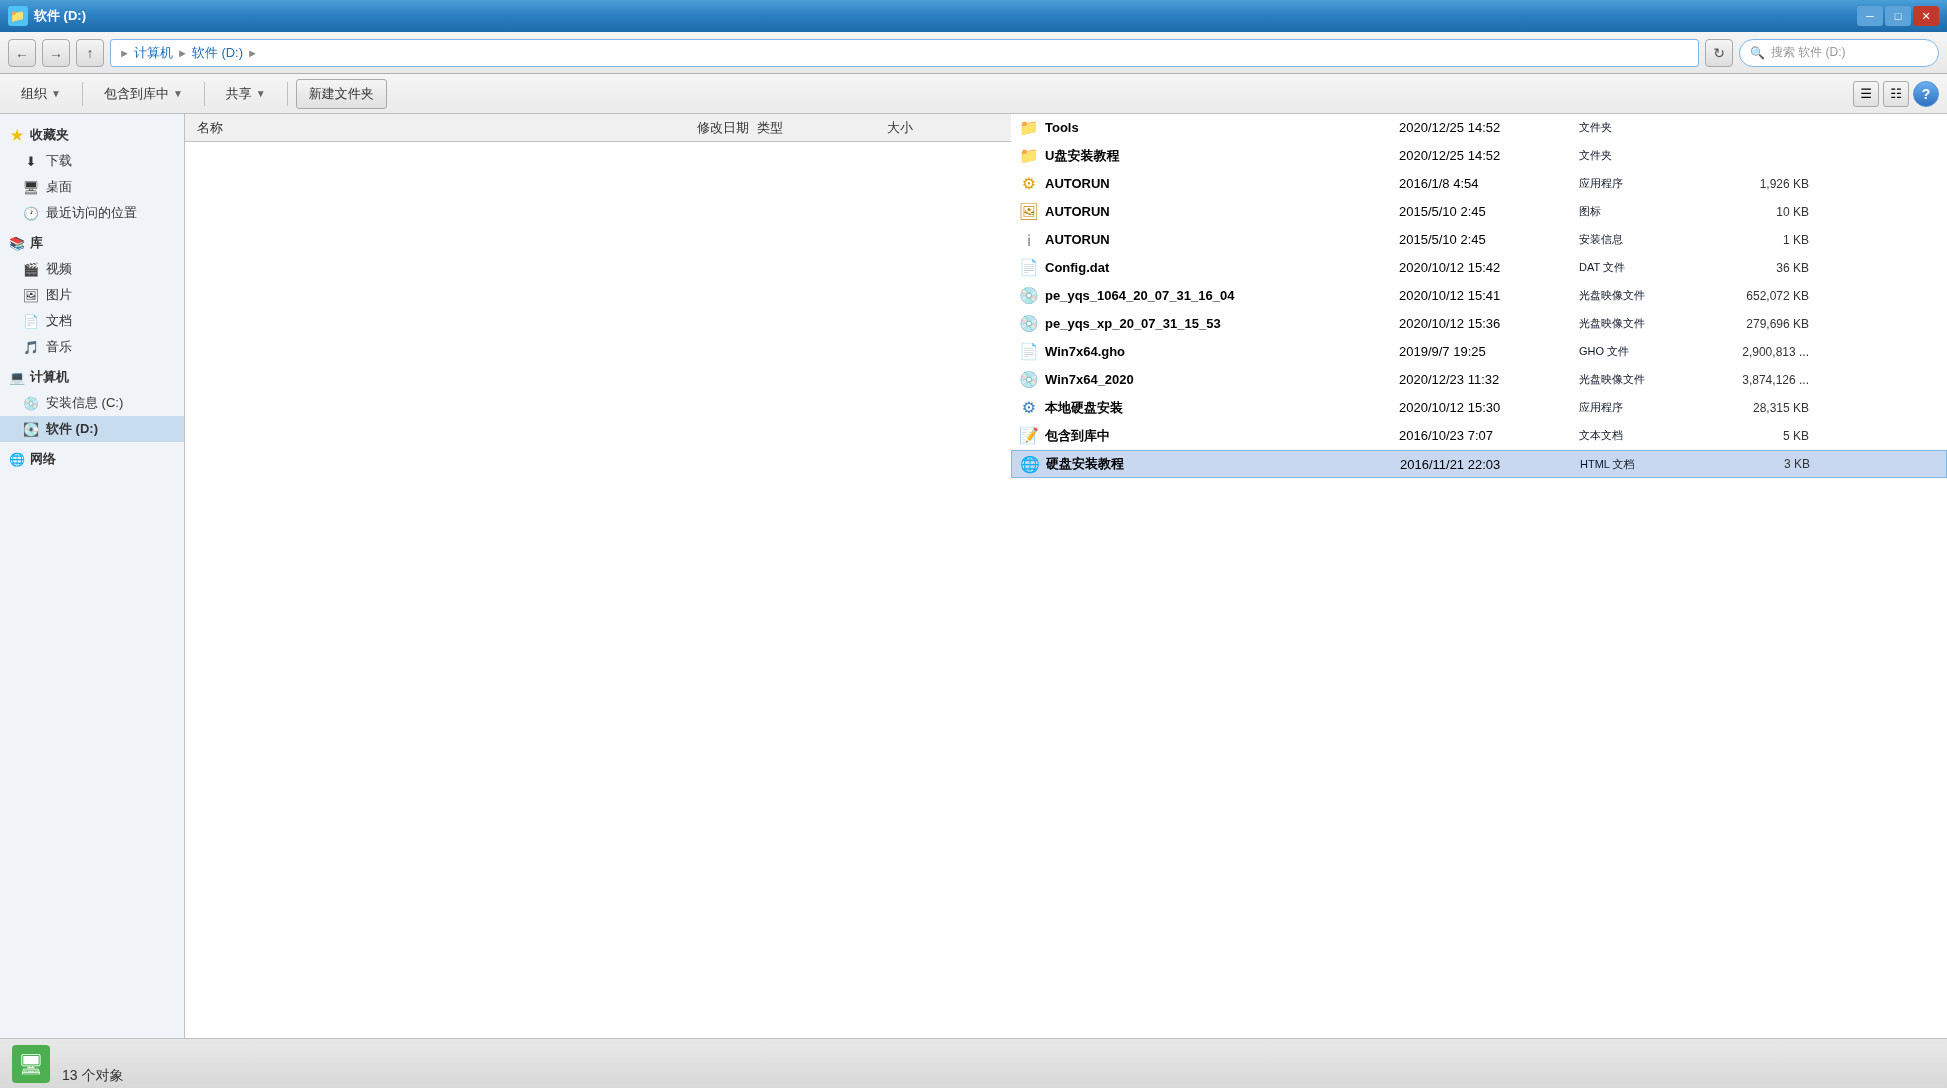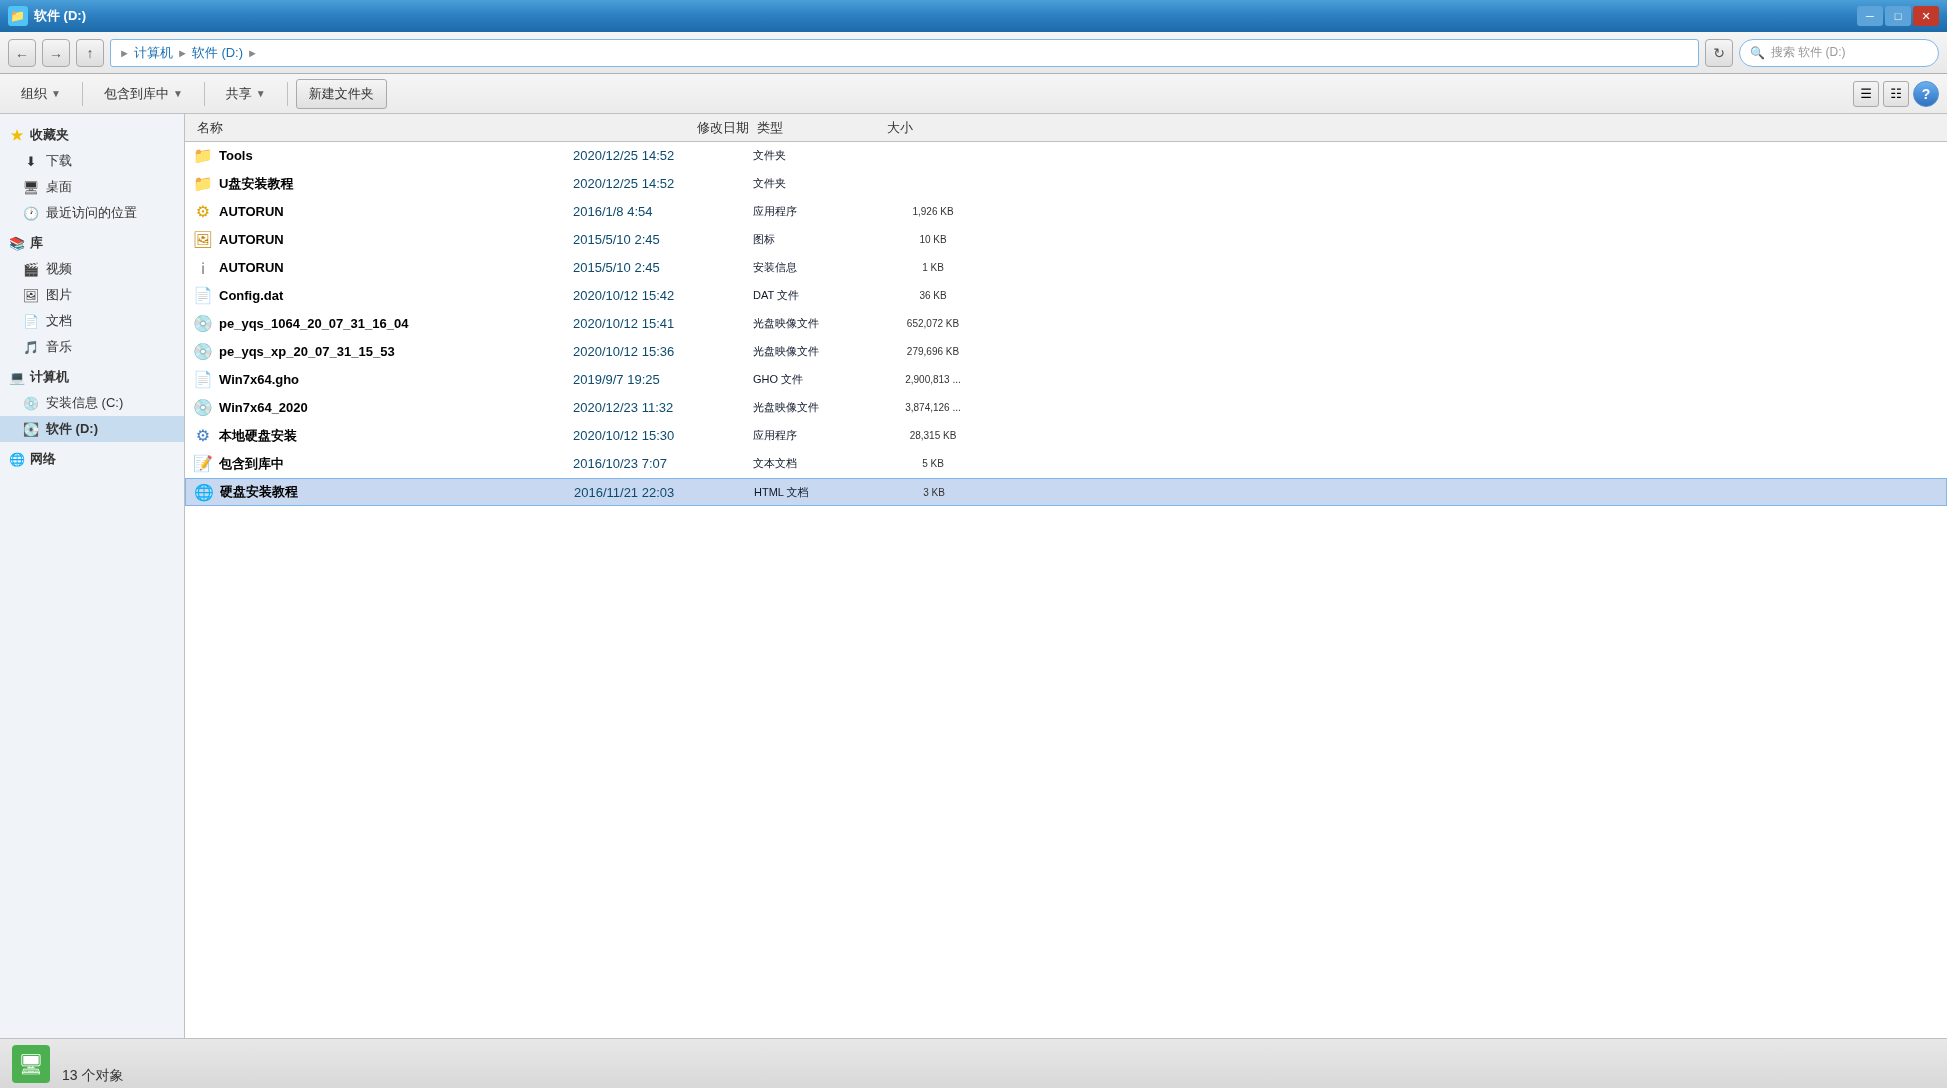--- a/index.html
+++ b/index.html
@@ -198,21 +198,21 @@
       width: 18px; height: 18px;
       display: flex; align-items: center; justify-content: center;
       flex-shrink: 0;
     }
     .icon-star { color: #f0c000; font-size: 14px; }
 
     
     .file-area {
       flex: 1;
       display: flex;
-      flex-direction: column;
+      flex-direction: row;
       overflow: hidden;
     }
     .file-list-header {
       display: flex;
       align-items: center;
       background: #f0f0f0;
       border-bottom: 1px solid #c0c0c0;
       height: 28px;
       padding: 0 8px;
       font-size: 13px;
@@ -256,23 +256,23 @@
       font-size: 16px;
     }
     .file-name {
       flex: 0 0 354px;
       overflow: hidden;
       text-overflow: ellipsis;
       white-space: nowrap;
       font-size: 13px;
       font-weight: bold;
     }
-    .file-date { flex: 0 0 180px; font-size: 13px; color: #0c4a6e; }
+    .file-date { flex: 0 0 180px; font-size: 13px; color: #000000; }
     .file-type { flex: 0 0 130px; font-size: 11px; color: #0f172a; }
-    .file-size { flex: 0 0 120px; font-size: 10px; color: #333; text-align: center; padding-right: 20px; }
+    .file-size { flex: 0 0 120px; font-size: 12px; color: #333; text-align: right; padding-right: 20px; }
 
     
     .statusbar {
       background: linear-gradient(to bottom, #e8e8e8, #d8d8d8);
       border-top: 1px solid #c0c0c0;
       height: 50px;
       display: flex;
       align-items: center;
       padding: 0 12px;
       gap: 12px;

